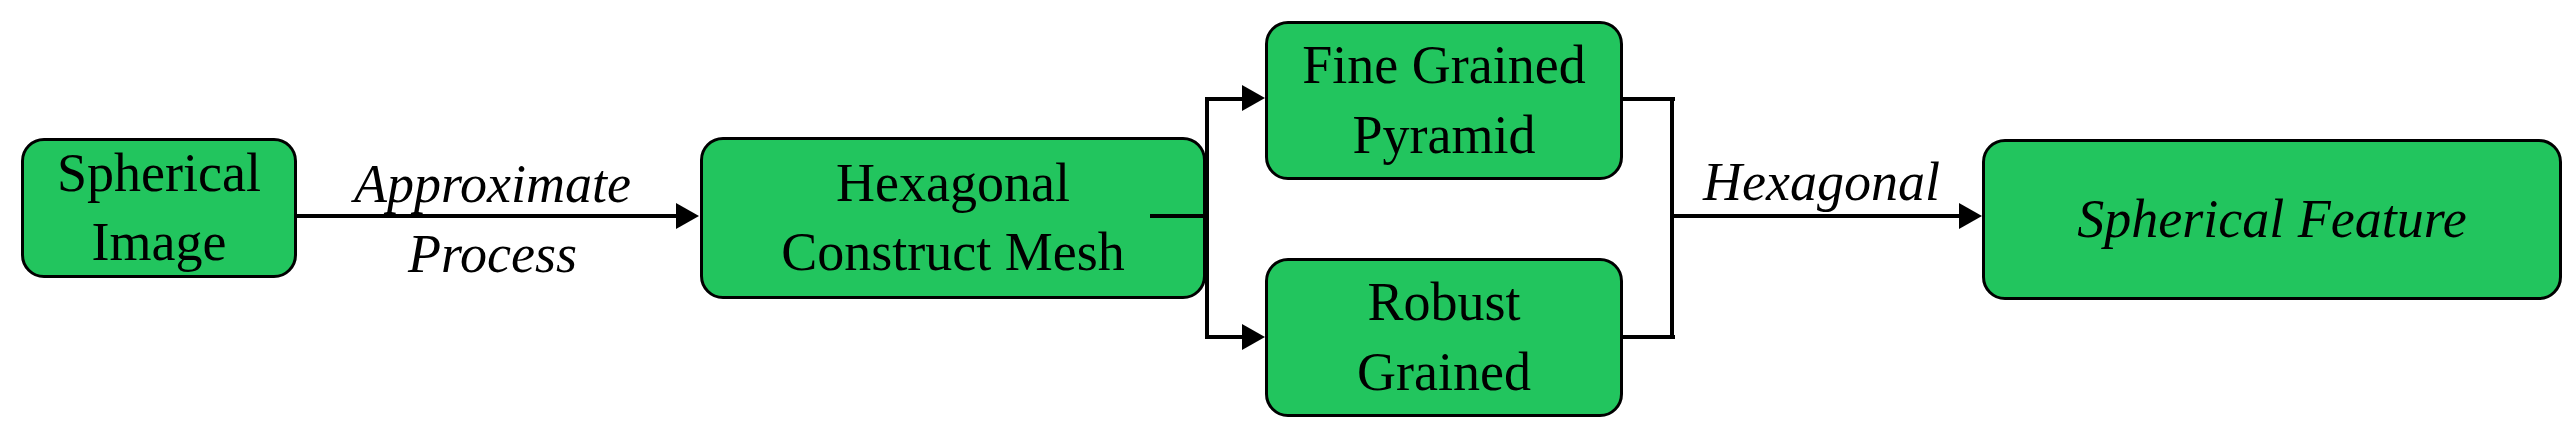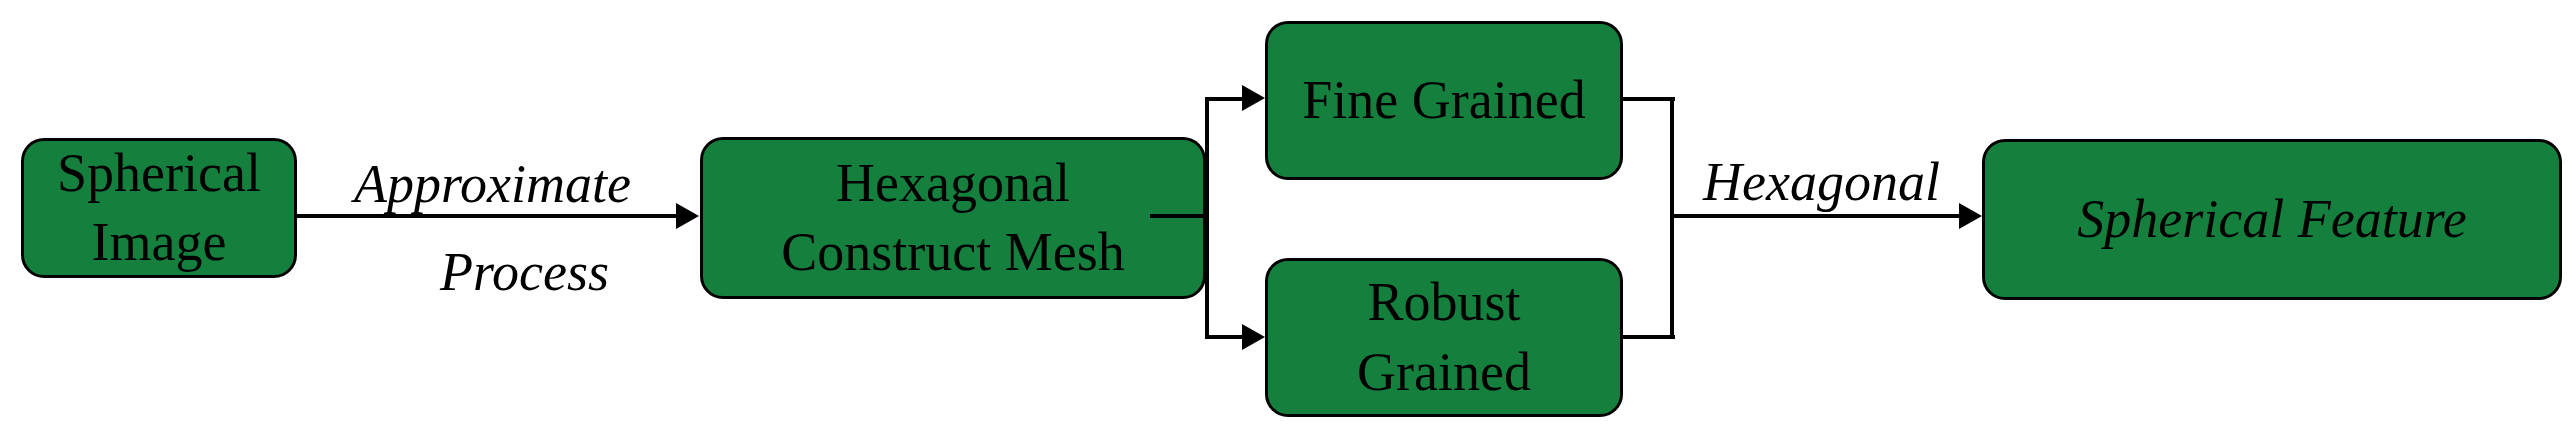--- a/index.html
+++ b/index.html
@@ -15,21 +15,21 @@
     overflow: hidden;
     font-family: "Liberation Serif", serif;
     color: #000000;
   }
   
   .node {
     position: absolute;
     box-sizing: border-box;
     border: 3.9px solid #000000;
     border-radius: 23px;
-    background: #15803d;
+    background: #22c55e;
     display: flex;
     flex-direction: column;
     align-items: center;
     justify-content: center;
     text-align: center;
     font-size: 54px;
     line-height: 1.28;
     white-space: nowrap;
   }
   #node-spherical-image   { left: 21px;   top: 138px; width: 276px; height: 140px; }
@@ -69,40 +69,41 @@
   
   .edge-label {
     position: absolute;
     font-style: italic;
     font-size: 54px;
     line-height: 1.12;
     text-align: center;
     white-space: nowrap;
   }
   #label-approximate { left: 298px;  top: 154px; width: 389px; }
-  #label-process     { left: 298px;  top: 242px; width: 389px; margin-left: 32px; }
+  #label-process     { left: 298px;  top: 224px; width: 389px; }
   #label-construct   { left: 1627px; top: 152px; width: 389px; }
 </style>
 </head>
 <body>
 
 <div class="canvas">
 
   <div class="node" id="node-spherical-image">
     <span>Spherical</span>
     <span>Image</span>
   </div>
 
   <div class="node" id="node-hexagonal-mesh">
     <span>Hexagonal</span>
     <span>Construct Mesh</span>
   </div>
 
   <div class="node" id="node-fine-grained">
     <span>Fine Grained</span>
+    <span>Pyramid</span>
   </div>
 
   <div class="node" id="node-robust-features">
     <span>Robust</span>
     <span>Grained</span>
   </div>
 
   <div class="node" id="node-sphorb">
     <span>Spherical Feature</span>
   </div>

